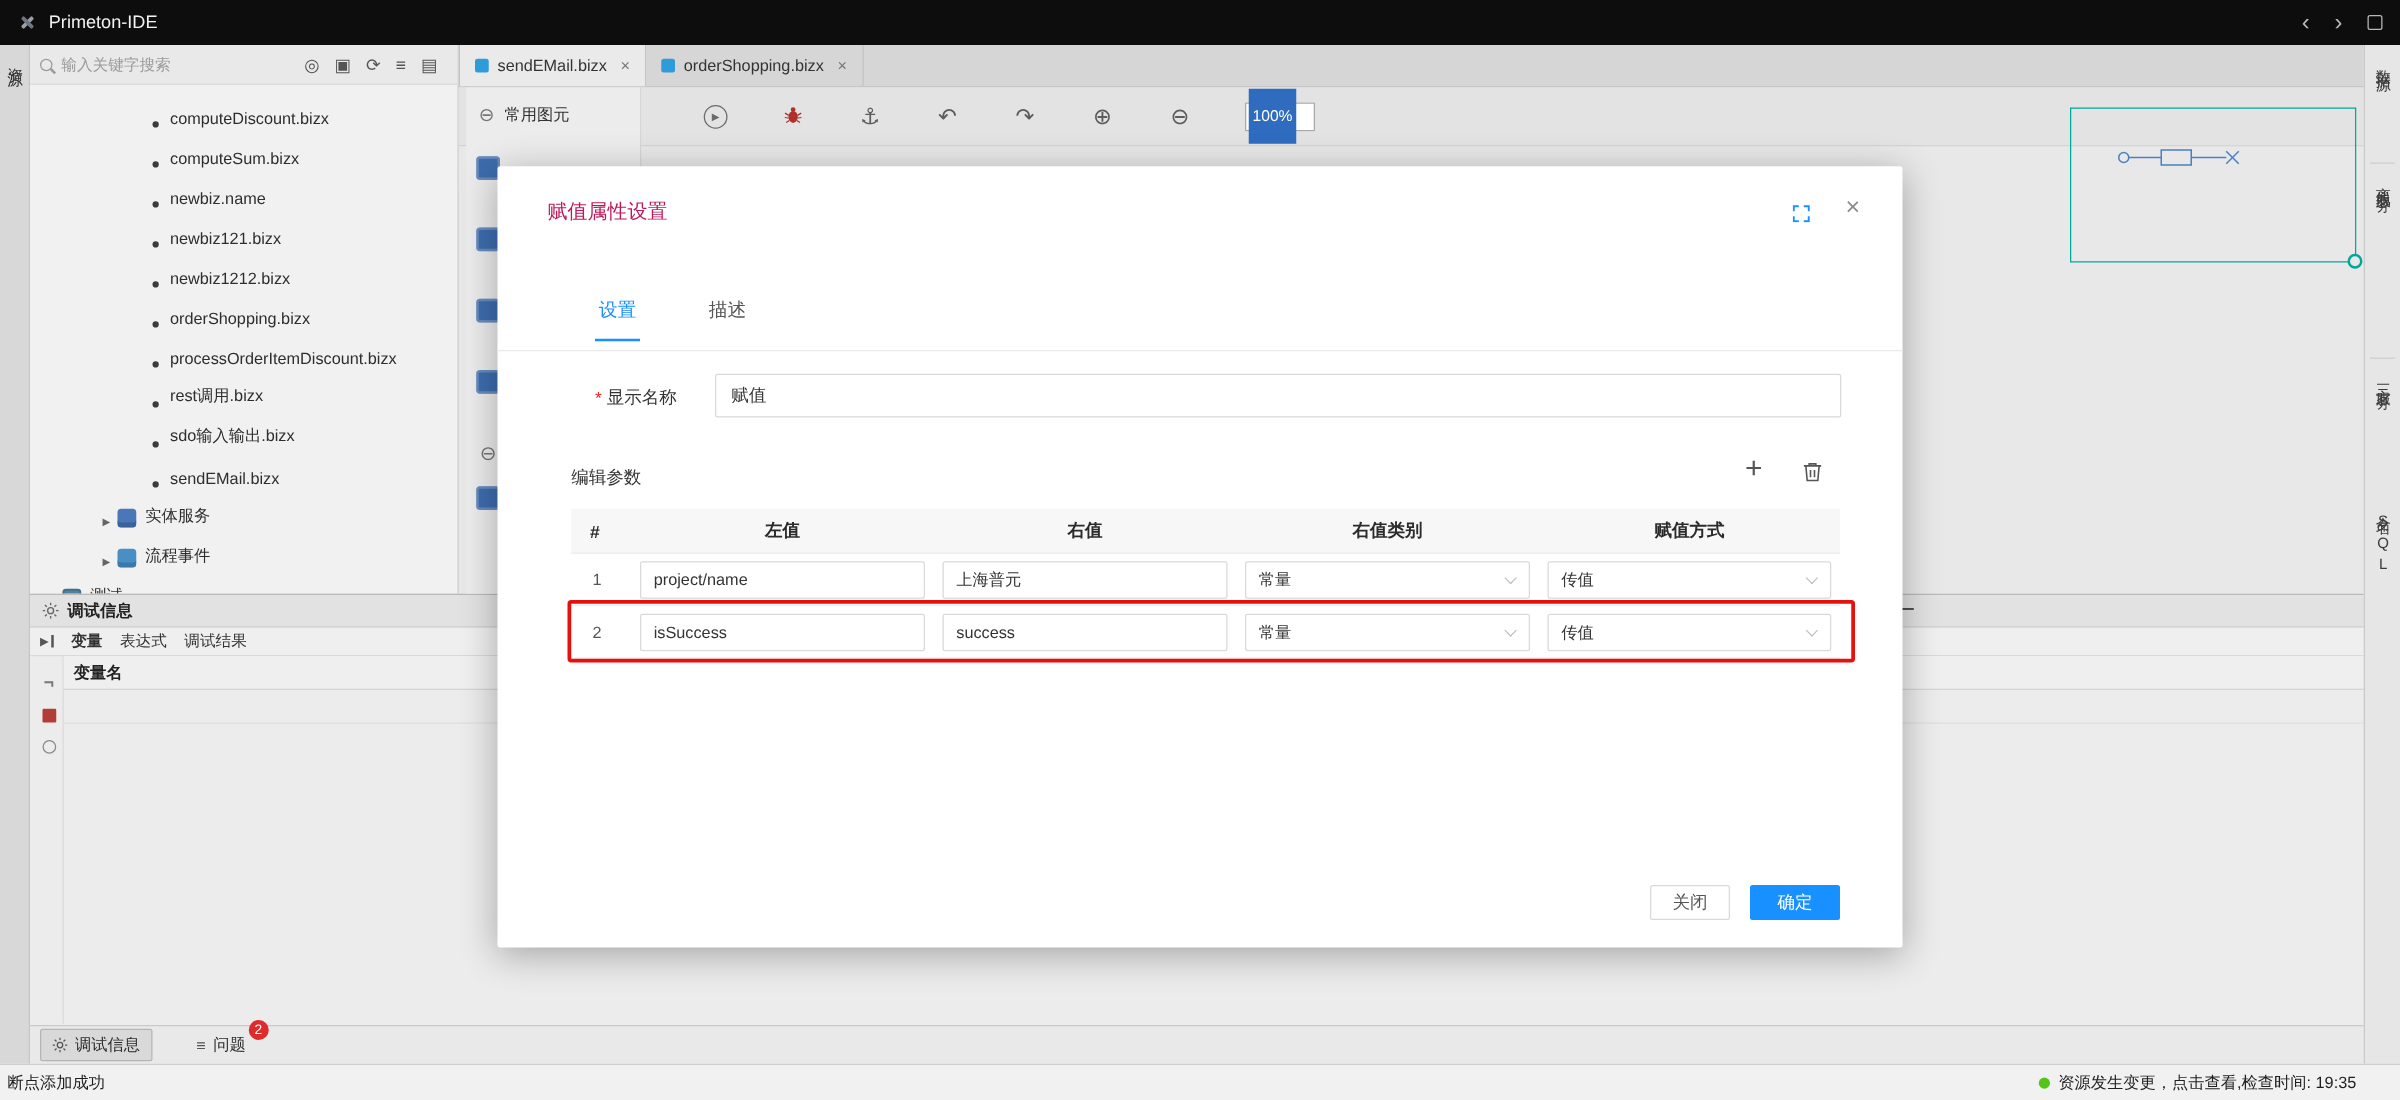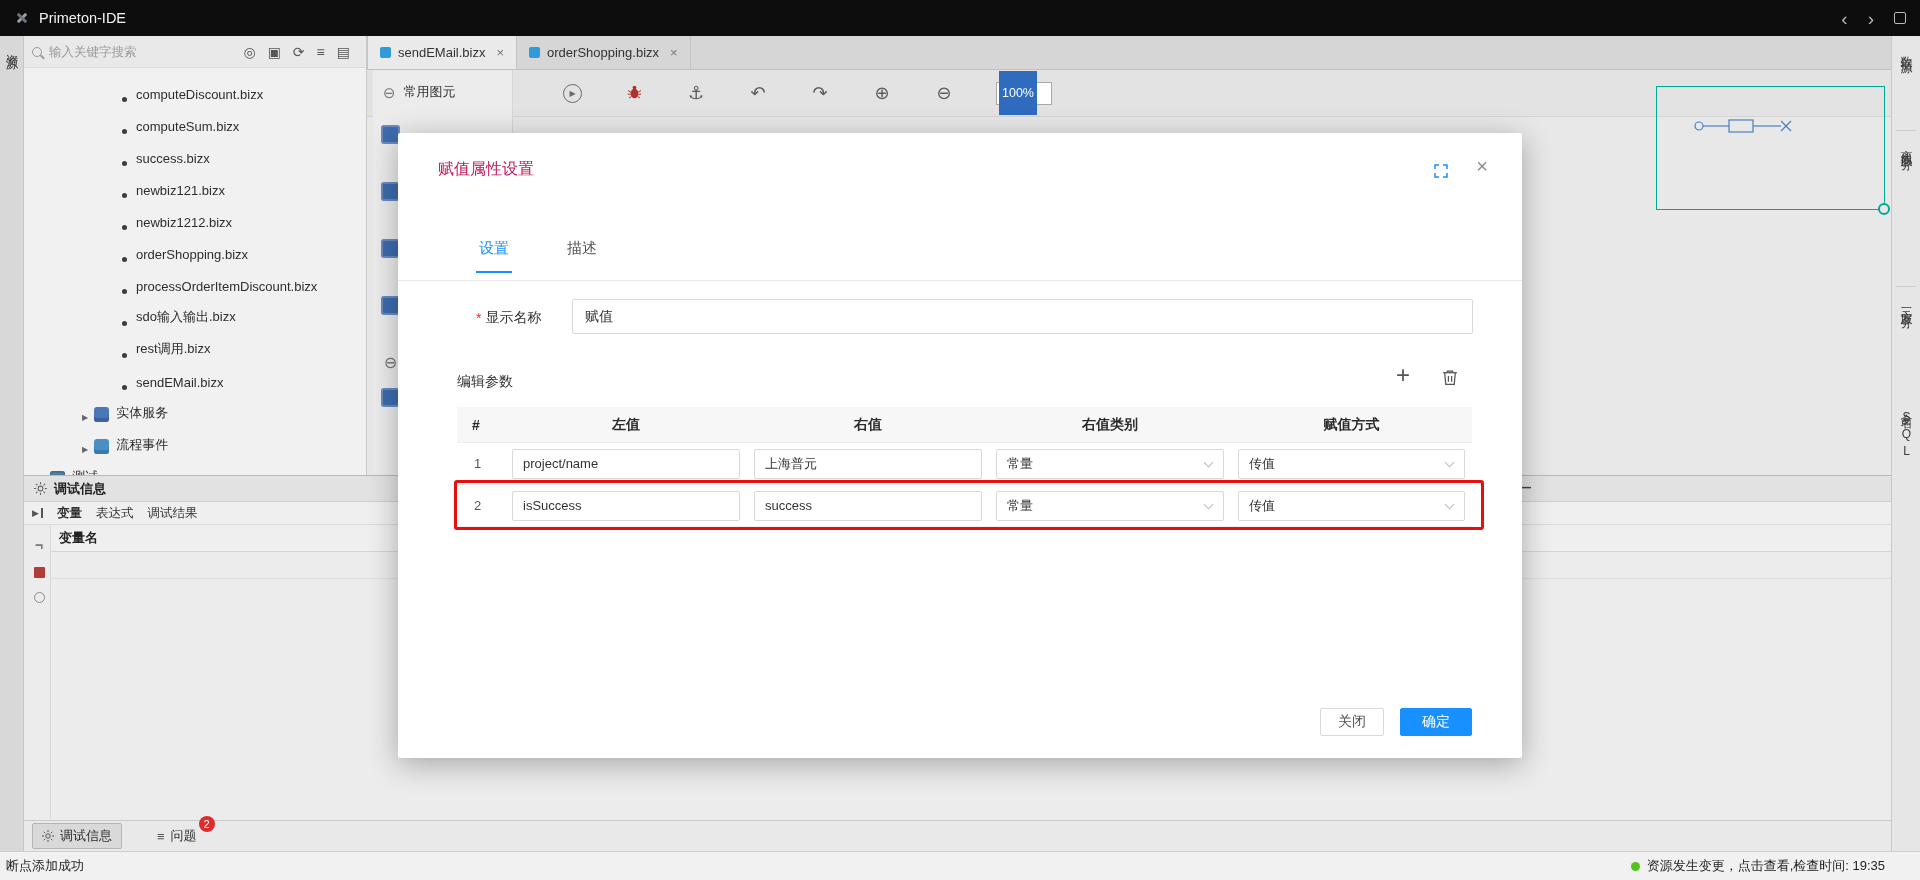--- a/index.html
+++ b/index.html
@@ -171,45 +171,45 @@
       <div class="ti file">
           <span class="dot"></span>
           <span>computeDiscount.bizx</span>
         </div>
       <div class="ti file">
           <span class="dot"></span>
           <span>computeSum.bizx</span>
         </div>
       <div class="ti file">
           <span class="dot"></span>
-          <span>success.bizx</span>
+          <span>newbiz.name</span>
         </div>
       <div class="ti file">
           <span class="dot"></span>
           <span>newbiz121.bizx</span>
         </div>
       <div class="ti file">
           <span class="dot"></span>
           <span>newbiz1212.bizx</span>
         </div>
       <div class="ti file">
           <span class="dot"></span>
           <span>orderShopping.bizx</span>
         </div>
       <div class="ti file">
           <span class="dot"></span>
           <span>processOrderItemDiscount.bizx</span>
         </div>
       <div class="ti file">
           <span class="dot"></span>
+          <span>rest调用.bizx</span>
+        </div>
+      <div class="ti file">
+          <span class="dot"></span>
           <span>sdo输入输出.bizx</span>
-        </div>
-      <div class="ti file">
-          <span class="dot"></span>
-          <span>rest调用.bizx</span>
         </div>
       <div class="ti file">
           <span class="dot"></span>
           <span>sendEMail.bizx</span>
         </div>
       <div class="ti fol2">
           <span class="caret">▶</span>
           <span class="fico c-entity"></span>
           <span>实体服务</span>
         </div>

